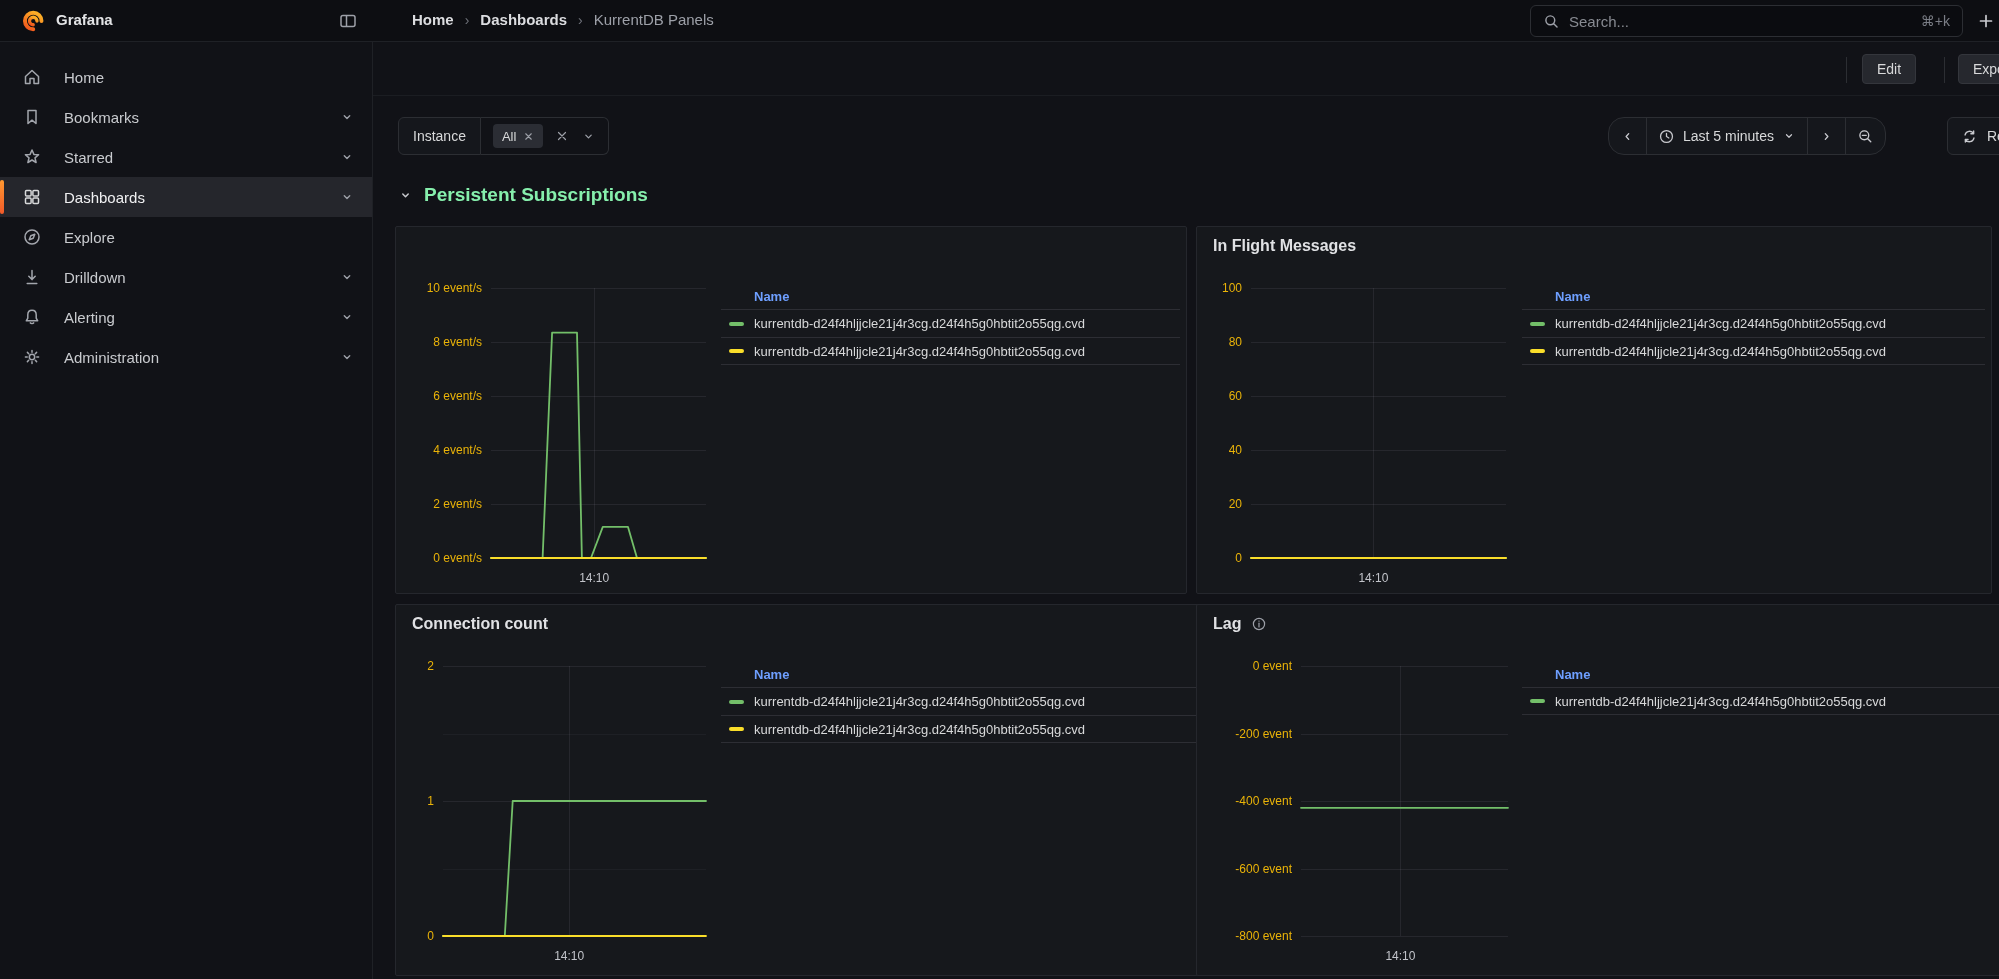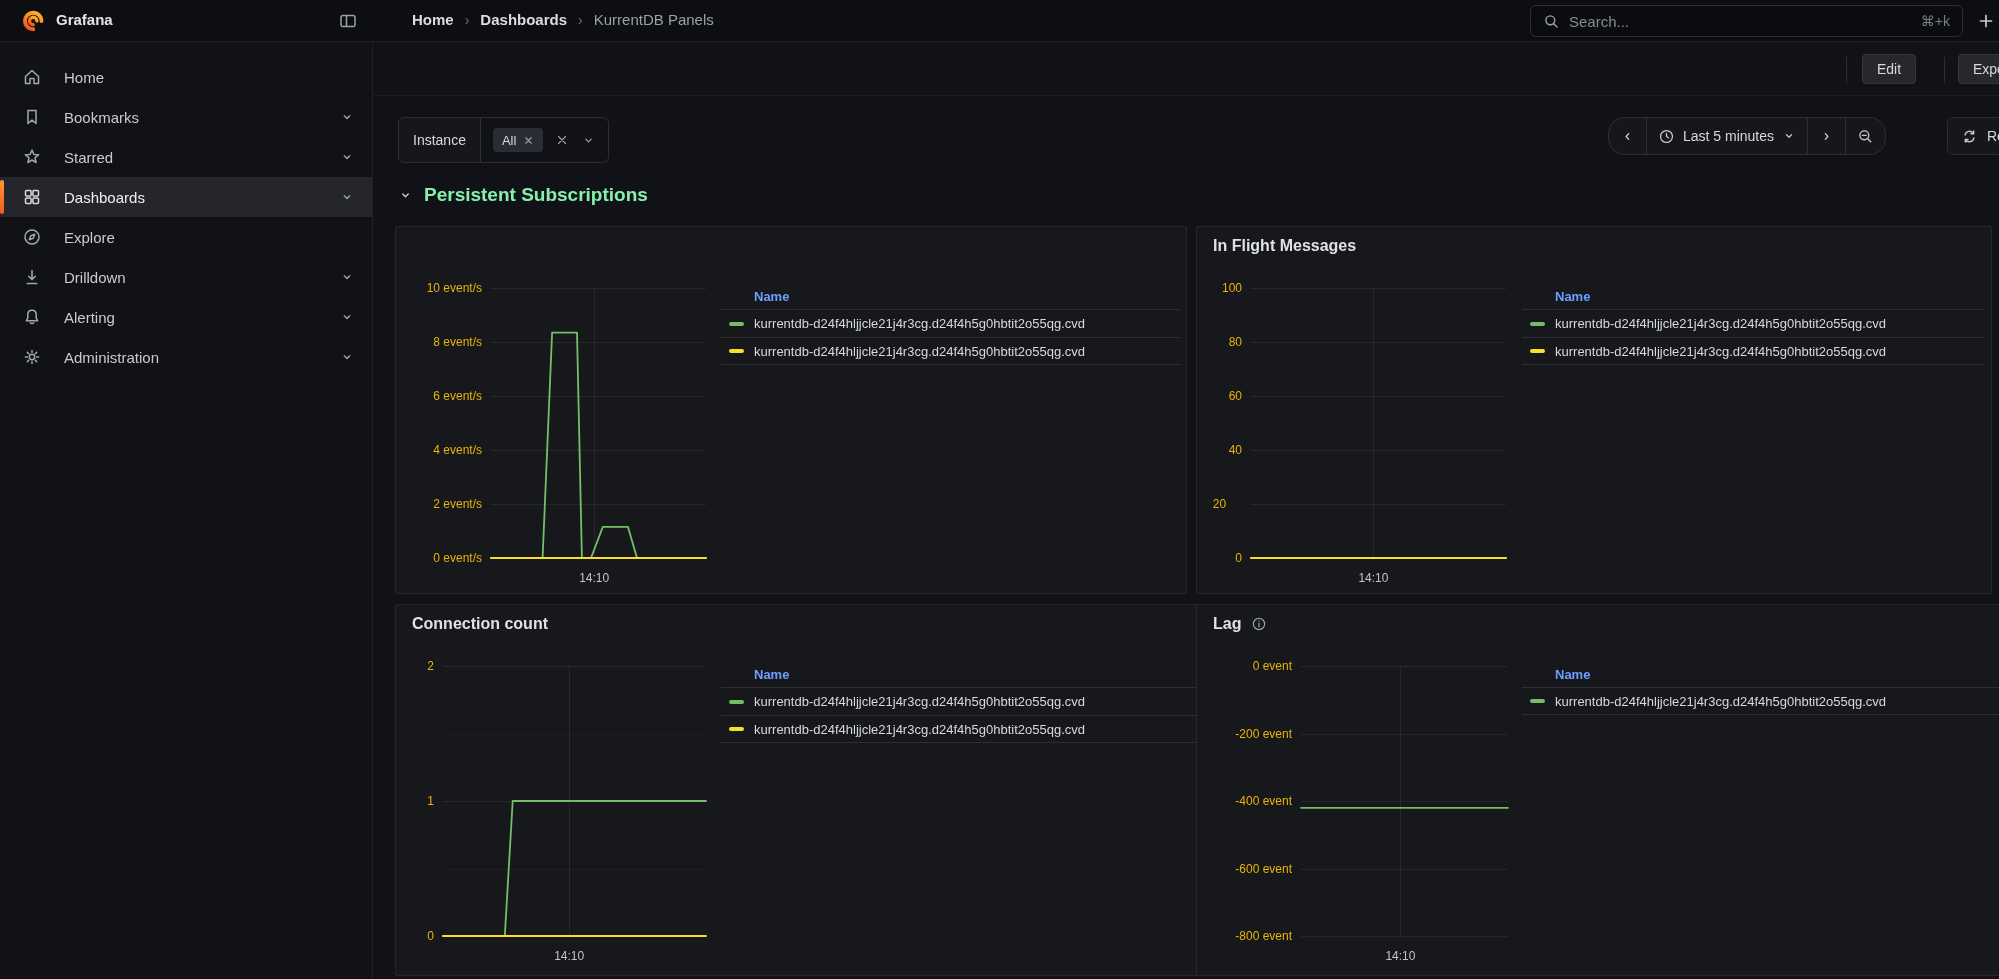--- a/index.html
+++ b/index.html
@@ -30,21 +30,21 @@
        color:#d8d9da;font-size:14px;font-weight:500;display:flex;align-items:center;padding:0 14px;cursor:pointer;white-space:nowrap}
   
   .sidebar{position:absolute;left:0;top:42px;bottom:0;width:373px;background:#111217;border-right:1px solid #1f2126;padding-top:15px}
   .nav-item{position:relative;height:40px;display:flex;align-items:center;padding-left:22px;cursor:pointer;font-size:15px;color:#c9cbcf}
   .nav-item .nico{width:20px;margin-right:22px;flex:none}
   .nav-item .chev{margin-left:auto;margin-right:17px}
   .nav-item.active{background:rgba(204,204,220,.11);color:#f0f0f2;font-weight:500}
   .nav-item.active::before{content:"";position:absolute;left:0;top:3px;bottom:3px;width:4px;border-radius:2px;
        background:linear-gradient(180deg,#FF9830,#F25A29)}
   
-  .filter{position:absolute;left:398px;top:117px;height:46px;display:flex;align-items:stretch}
+  .filter{position:absolute;left:398px;top:117px;height:38px;display:flex;align-items:stretch}
   .filter-label{display:flex;align-items:center;padding:0 14px;border:1px solid #2c2e33;border-radius:6px 0 0 6px;
        background:#15171c;font-size:14px;color:#d8d9da}
   .filter-value{display:flex;align-items:center;gap:12px;padding:0 12px;border:1px solid #2c2e33;border-left:none;
        border-radius:0 6px 6px 0}
   .pill{display:flex;align-items:center;gap:7px;background:#2b2d34;border-radius:4px;height:24px;padding:0 9px;
        font-size:13px;color:#d8d9da;cursor:pointer}
   .timegrp{position:absolute;left:1608px;top:117px;height:38px;display:flex;background:#15171c;
        border:1px solid #2c2e33;border-radius:16px}
   .tbtn{display:flex;align-items:center;gap:8px;padding:0 11px;border-left:1px solid #2c2e33;cursor:pointer;
        font-size:14px;font-weight:500;color:#d8d9da;white-space:nowrap}
@@ -346,21 +346,21 @@
   <div class="chart">
       <div class="hgrid" style="left: 54px; width: 255px; top: 61px;"></div>
       <div class="ytick" style="left: 0px; width: 45px; top: 53px;">100</div>
       <div class="hgrid" style="left: 54px; width: 255px; top: 115px;"></div>
       <div class="ytick" style="left: 0px; width: 45px; top: 107px;">80</div>
       <div class="hgrid" style="left: 54px; width: 255px; top: 169px;"></div>
       <div class="ytick" style="left: 0px; width: 45px; top: 161px;">60</div>
       <div class="hgrid" style="left: 54px; width: 255px; top: 223px;"></div>
       <div class="ytick" style="left: 0px; width: 45px; top: 215px;">40</div>
       <div class="hgrid" style="left: 54px; width: 255px; top: 277px;"></div>
-      <div class="ytick" style="left: 0px; width: 45px; top: 269px; text-align: center;">20</div>
+      <div class="ytick" style="left: 0px; width: 45px; top: 269px;">20</div>
       <div class="hgrid" style="left: 54px; width: 255px; top: 331px;"></div>
       <div class="ytick" style="left: 0px; width: 45px; top: 323px;">0</div>
       <div class="vgrid" style="left: 176.4px; top: 61px; height: 270px;"></div>
       <div class="xtick" style="left: 136.4px; top: 343px;">14:10</div>
       <svg class="plot-svg" width="255" height="270" style="left: 54px; top: 61px;">
         <polyline points="0.0,270.0 255.0,270.0" fill="none" stroke="#73BF69" stroke-width="1.8" stroke-linejoin="round" stroke-linecap="round"></polyline>
         <polyline points="0.0,270.0 255.0,270.0" fill="none" stroke="#FADE2A" stroke-width="1.8" stroke-linejoin="round" stroke-linecap="round"></polyline>
       </svg>
     </div>
   <div class="legend">

